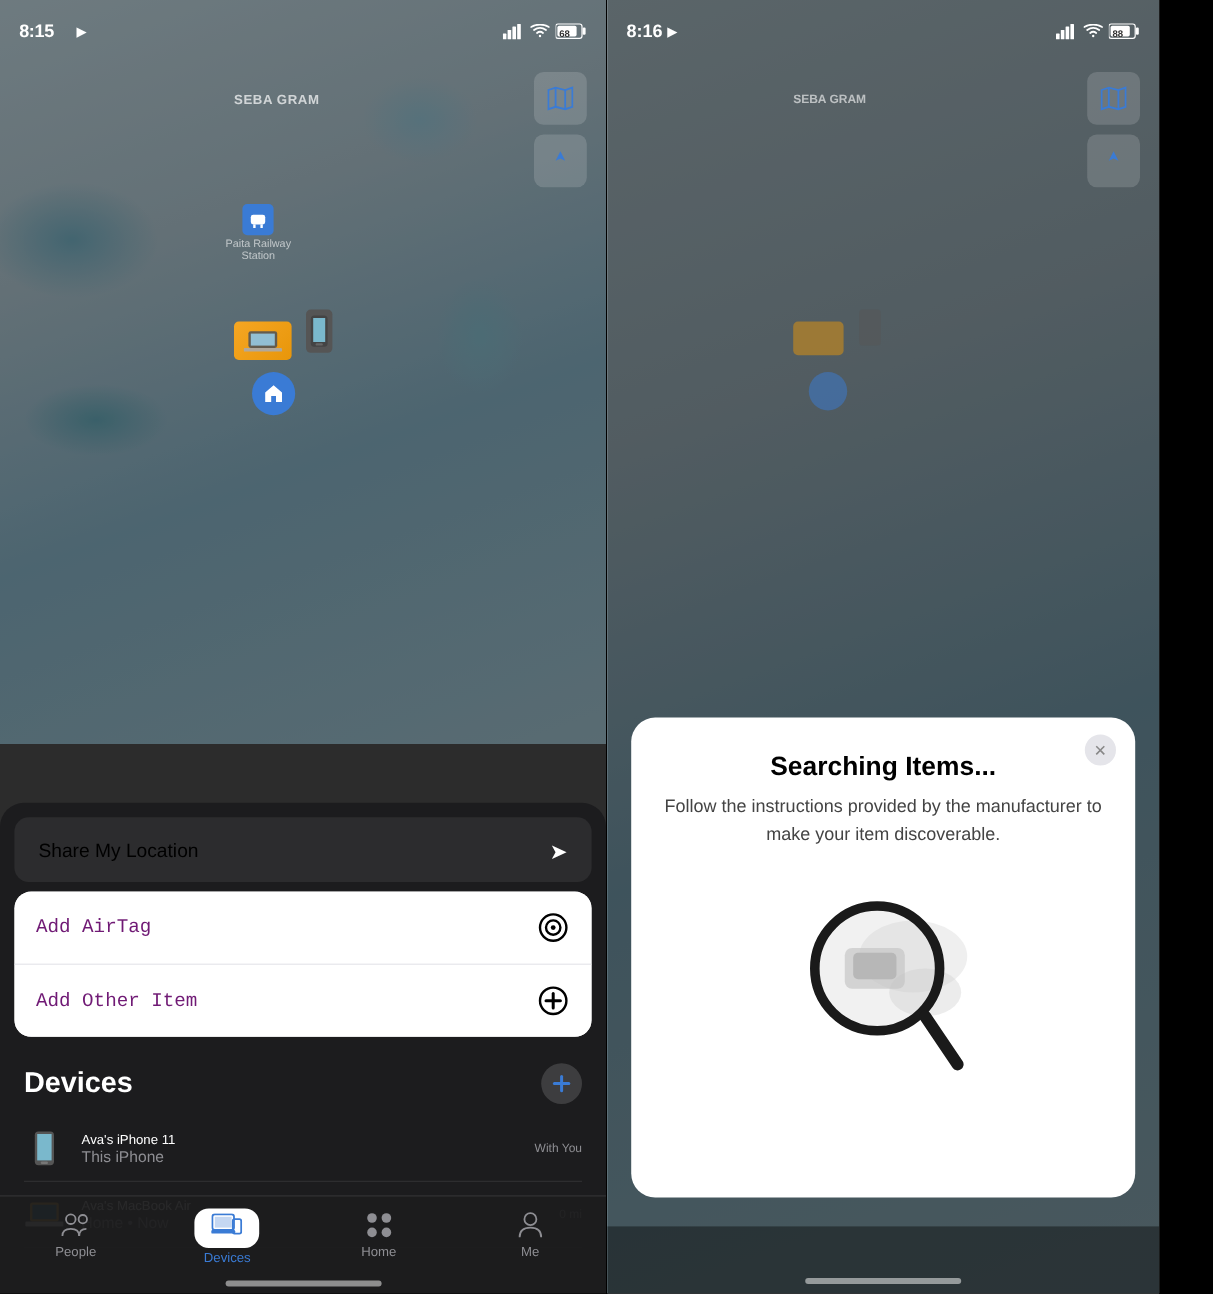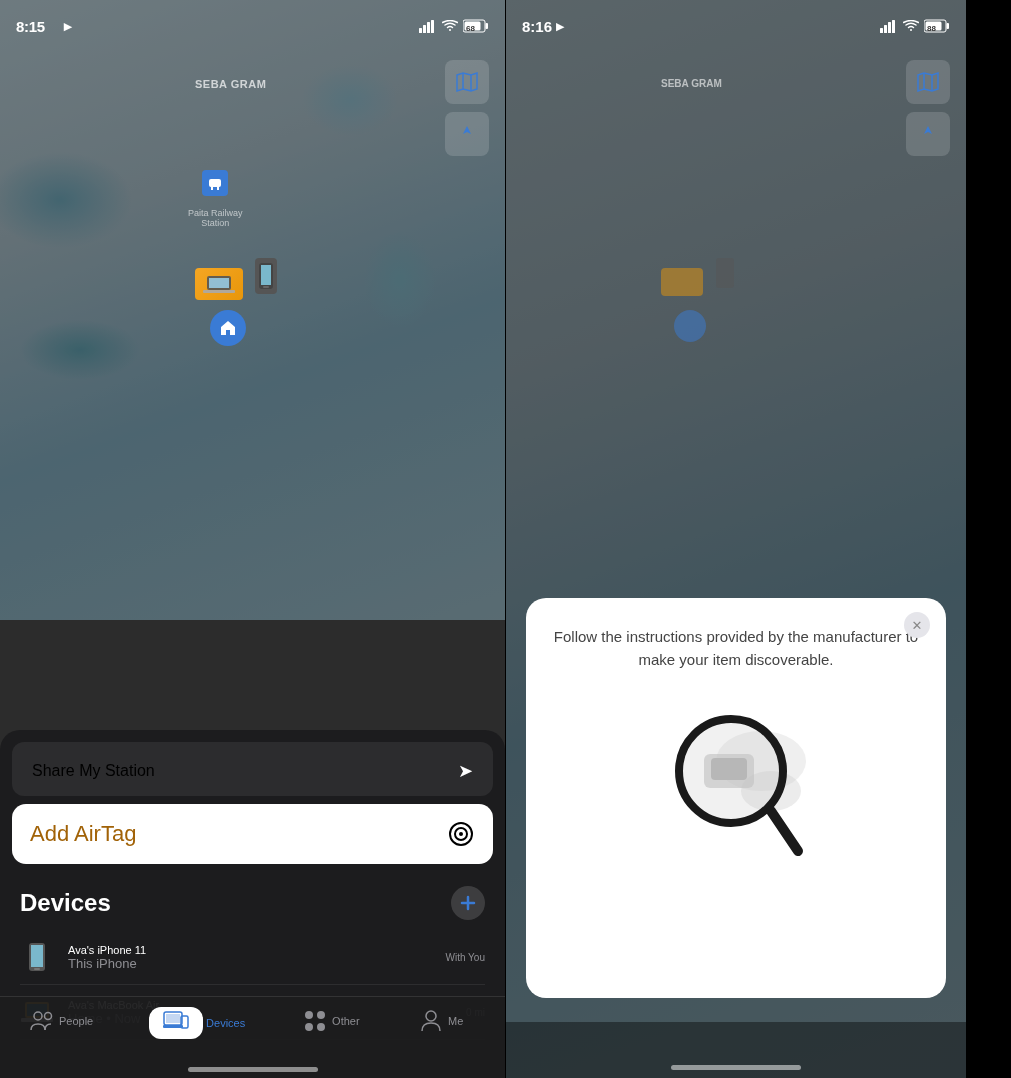--- a/index.html
+++ b/index.html
@@ -137,21 +137,21 @@
     .railway-icon {
       width: 26px; height: 26px;
       background: #3a7bd5;
       border-radius: 4px;
       display: flex; align-items: center; justify-content: center;
       margin: 0 auto;
     }
     .railway-label {
       color: rgba(255,255,255,0.6);
       font-size: 9px;
-      margin-top: 12px;
+      margin-top: 2px;
     }
 
     
     .bottom-sheet-left {
       position: absolute;
       bottom: 0; left: 0; right: 0;
       background: #1c1c1e;
       border-radius: 20px 20px 0 0;
       z-index: 20;
       padding-bottom: 30px;
@@ -180,22 +180,23 @@
       align-items: center;
       justify-content: space-between;
       padding: 16px 18px;
       background: #fff;
       cursor: pointer;
     }
     .menu-item + .menu-item {
       border-top: 1px solid #e5e5ea;
     }
     .menu-item-label {
-      color: #a16207;
-      font-size: 22px;
+      color: #701a75;
+      font-size: 16px;
+      font-family: Liberation Mono, monospace;
     }
     .menu-item-icon {
       width: 28px; height: 28px;
       display: flex; align-items: center; justify-content: center;
       color: #000;
       font-size: 22px;
     }
 
     
     .devices-section {
@@ -261,21 +262,21 @@
       background: rgba(28,28,30,0.95);
       display: flex;
       align-items: flex-start;
       justify-content: space-around;
       padding-top: 10px;
       border-top: 1px solid rgba(255,255,255,0.1);
       z-index: 30;
     }
     .tab-item {
       display: flex;
-      flex-direction: row;
+      flex-direction: column;
       align-items: center;
       gap: 3px;
       cursor: pointer;
       min-width: 60px;
     }
     .tab-icon {
       width: 28px; height: 28px;
       display: flex; align-items: center; justify-content: center;
       font-size: 20px;
     }
@@ -553,33 +554,43 @@
   </div>
   <div class="map-icon-location">
     <svg width="20" height="20" viewBox="0 0 20 20" fill="none">
       <path d="M10 2 L14 10 L10 8 L6 10 Z" fill="#3a7bd5"></path>
     </svg>
   </div>
 
   <div class="bottom-sheet-left">
 
     <div class="share-location-row">
-      <span>Share My Station</span>
+      <span>Share My Location</span>
       <span style="color:#fff;font-size:18px;">➤</span>
     </div>
 
     <div class="menu-card">
       <div class="menu-item">
         <span class="menu-item-label">Add AirTag</span>
         <div class="menu-item-icon">
 
           <svg width="26" height="26" viewBox="0 0 26 26" fill="none">
             <circle cx="13" cy="13" r="11" stroke="#000" stroke-width="2"></circle>
             <circle cx="13" cy="13" r="6" stroke="#000" stroke-width="2"></circle>
             <circle cx="13" cy="13" r="2" fill="#000"></circle>
+          </svg>
+        </div>
+      </div>
+      <div class="menu-item">
+        <span class="menu-item-label">Add Other Item</span>
+        <div class="menu-item-icon">
+          <svg width="26" height="26" viewBox="0 0 26 26" fill="none">
+            <circle cx="13" cy="13" r="11" stroke="#000" stroke-width="2"></circle>
+            <line x1="13" y1="7" x2="13" y2="19" stroke="#000" stroke-width="2.5" stroke-linecap="round"></line>
+            <line x1="7" y1="13" x2="19" y2="13" stroke="#000" stroke-width="2.5" stroke-linecap="round"></line>
           </svg>
         </div>
       </div>
     </div>
 
     <div class="devices-section">
       <div class="devices-header">
         <span class="devices-title">Devices</span>
         <div class="add-btn">
           <svg width="18" height="18" viewBox="0 0 18 18" fill="none">
@@ -647,21 +658,21 @@
 
       <div class="tab-item">
         <div class="tab-icon">
           <svg width="24" height="24" viewBox="0 0 24 24" fill="none">
             <circle cx="6" cy="6" r="4" fill="#8e8e93"></circle>
             <circle cx="18" cy="6" r="4" fill="#8e8e93"></circle>
             <circle cx="6" cy="18" r="4" fill="#8e8e93"></circle>
             <circle cx="18" cy="18" r="4" fill="#8e8e93"></circle>
           </svg>
         </div>
-        <span class="tab-label">Other</span>
+        <span class="tab-label">Home</span>
       </div>
 
       <div class="tab-item">
         <div class="tab-icon">
           <svg width="22" height="24" viewBox="0 0 22 24" fill="none">
             <circle cx="11" cy="7" r="5" stroke="#8e8e93" stroke-width="1.5"></circle>
             <path d="M2 22 Q2 14 11 14 Q20 14 20 22" stroke="#8e8e93" stroke-width="1.5" fill="none"></path>
           </svg>
         </div>
         <span class="tab-label">Me</span>
@@ -723,20 +734,21 @@
   <div class="map-icon-location-right">
     <svg width="20" height="20" viewBox="0 0 20 20" fill="none">
       <path d="M10 2 L14 10 L10 8 L6 10 Z" fill="#3a7bd5"></path>
     </svg>
   </div>
 
   <div class="searching-modal">
     <div class="modal-close">
       <span>✕</span>
     </div>
+    <div class="modal-title">Searching Items...</div>
     <div class="modal-subtitle">Follow the instructions provided by the manufacturer to make your item discoverable.</div>
 
     <div class="modal-illustration">
 
       <svg width="170" height="170" viewBox="0 0 170 170" style="position:absolute;top:0;left:0;">
         <ellipse cx="110" cy="60" rx="45" ry="30" fill="#e0e0e0" opacity="0.5"></ellipse>
         <ellipse cx="120" cy="90" rx="30" ry="20" fill="#d0d0d0" opacity="0.4"></ellipse>
       </svg>
 
       <svg width="140" height="160" viewBox="0 0 140 160" style="position:relative;z-index:2;">

